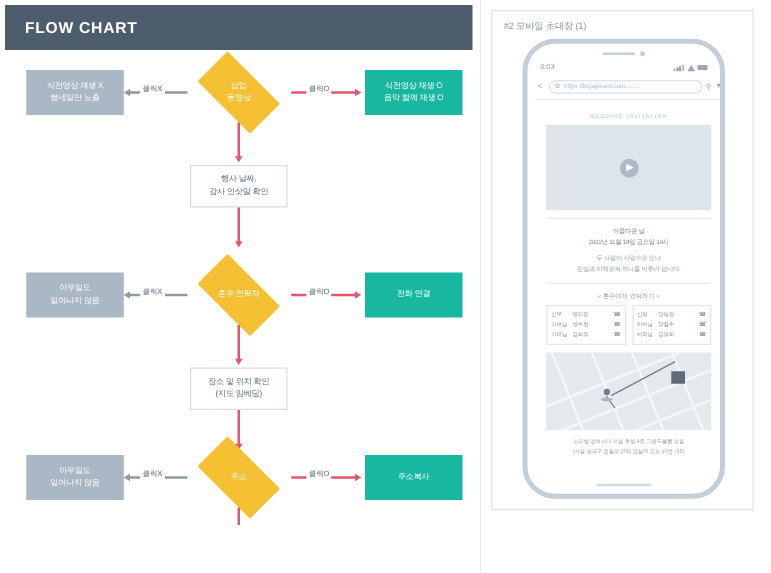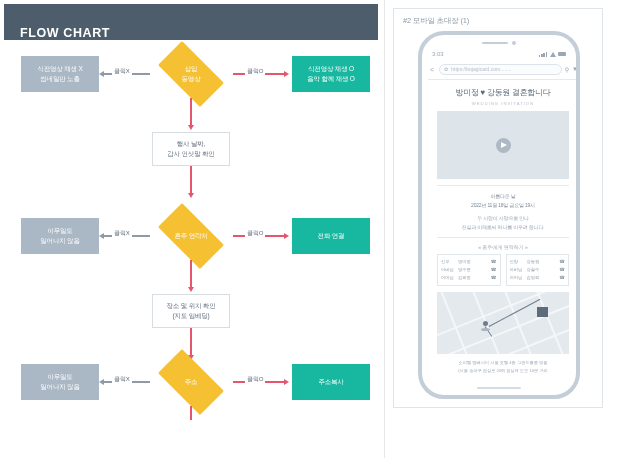--- a/index.html
+++ b/index.html
@@ -15,21 +15,21 @@
   .panel { position: relative; height: 458px; background: #fff; }
   .panel-left  { width: 385px; border-right: 1px solid #e6e9ec; }
   .panel-right { width: 232px; }
 
   .panel-header {
     height: 36px; background: #4e5d6c; color: #fff;
     display: flex; align-items: center;
     padding-left: 16px;
     font-size: 12.5px; font-weight: bold; letter-spacing: .6px;
   }
-  .panel-left .panel-header  { margin: 4px 6px 0 4px; align-items: flex-end; }
+  .panel-left .panel-header  { margin: 4px 6px 0 4px; }
   .panel-right .panel-header { margin: 4px 6px 0 2px; }
 
   .panel-body { position: relative; width: 100%; height: 418px; }
 
   
   .fc { position: absolute; inset: 0; }
   .node {
     position: absolute;
     display: flex; align-items: center; justify-content: center;
     text-align: center;
@@ -310,21 +310,20 @@
             <span class="urlpill">
               <span>✿</span>
               <span>https://bojagicard.com........</span>
             </span>
             <span class="mag">⚲</span>
             <span class="caret">▼</span>
           </div>
 
           <div class="screen">
 
-            <div class="inv-title">방미정 ♥ 강동원 결혼합니다</div>
             <div class="inv-sub">WEDDING INVITATION</div>
 
             <div class="video">
               <div class="play"></div>
             </div>
 
             <div class="divider"></div>
 
             <div class="sect-c strong">아름다운 날</div>
             <div class="sect-c strong big">2022년 11월 18일 금요일 19시</div>

